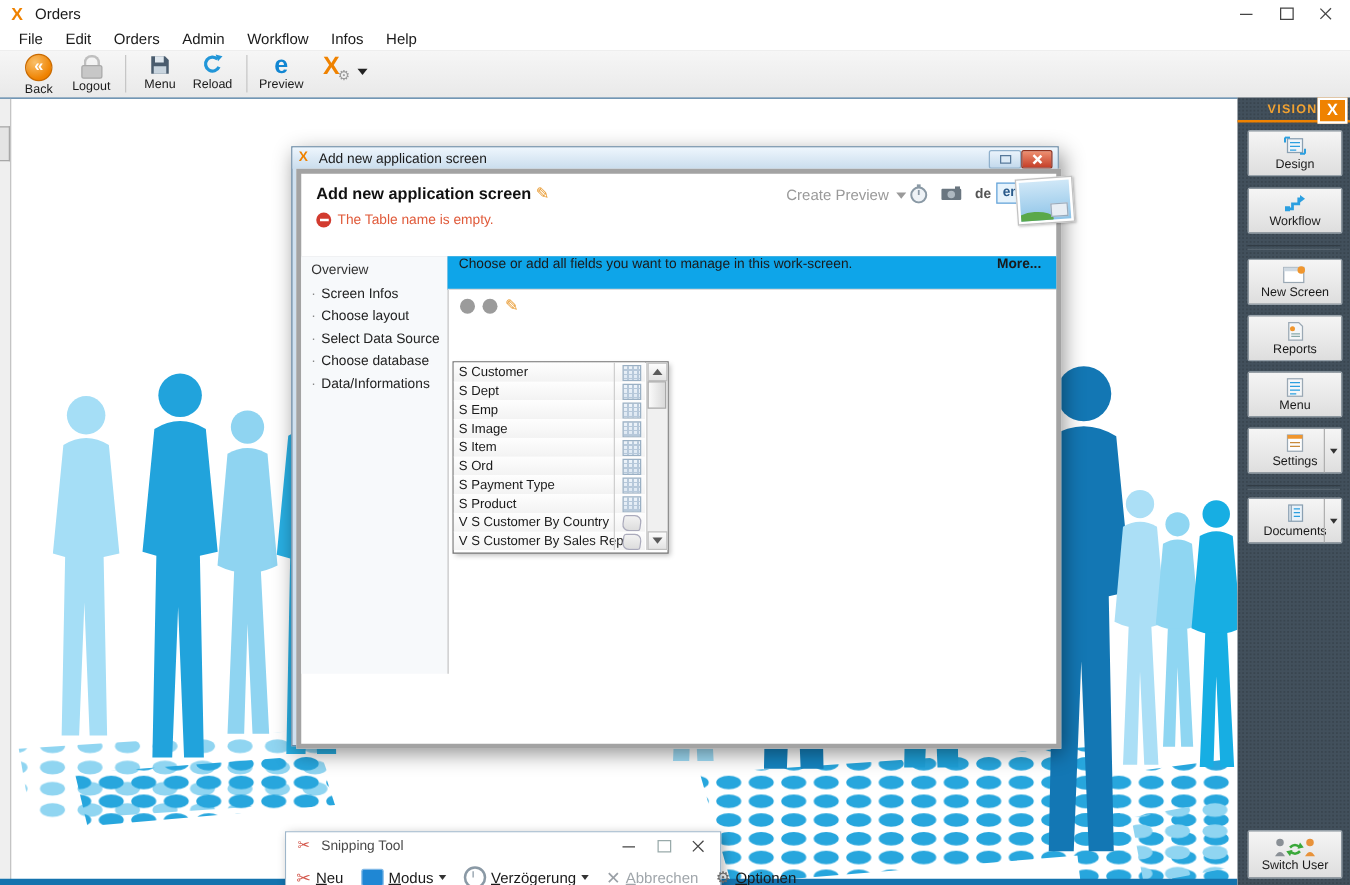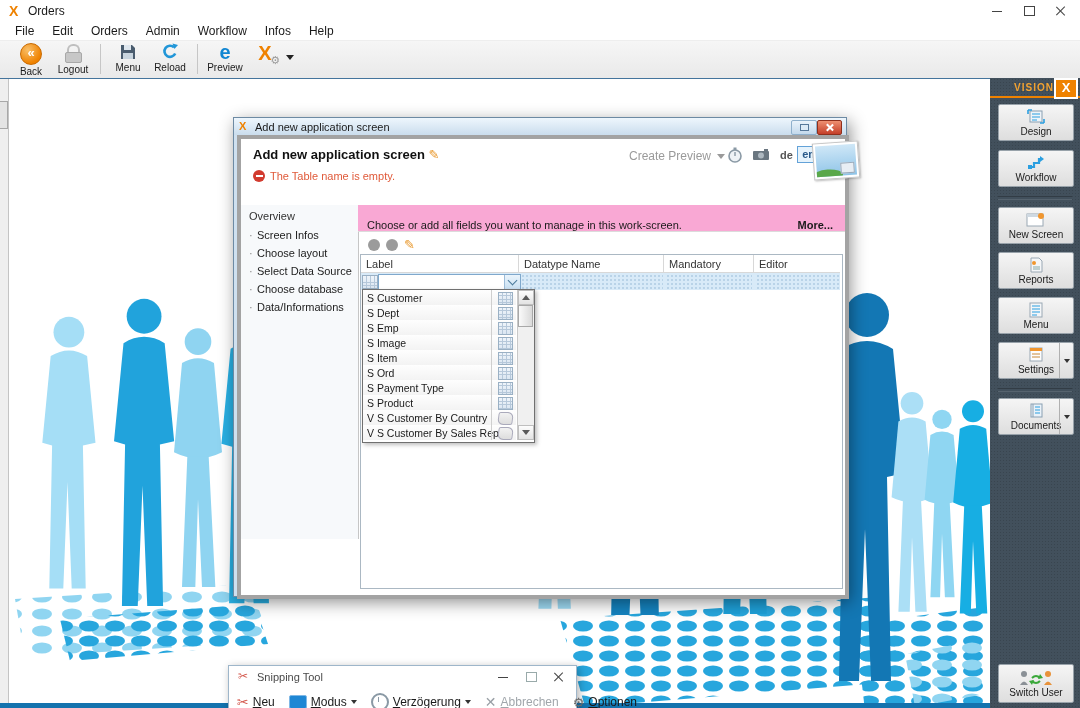--- a/index.html
+++ b/index.html
@@ -86,22 +86,22 @@
   #pvimg .hill{position:absolute;left:-4px;bottom:-5px;width:30px;height:12px;border-radius:50%;background:#5aa84a}
   #pvimg .pic{position:absolute;right:2px;bottom:2px;width:12px;height:9px;background:#e8eef4;border:1px solid #9ab}
   #dlg-hsep{left:0;top:66px;width:604px;height:1px;background:#cdcdcd}
   
   #dlg-nav{left:0;top:66px;width:117px;height:334px;background:#f7f9fb;border-right:1px solid #c6c6c6}
   #dlg-nav .hdr{position:absolute;left:8px;top:5px;font-size:11px;color:#333}
   .navitem{position:absolute;left:16px;font-size:11px;color:#222;white-space:nowrap}
   .navitem::before{content:"·";position:absolute;left:-8px;color:#888}
   .navitem.active{font-weight:normal}
   
-  #instr{left:117px;top:66px;width:487px;height:26px;background:#f9a8d4;border-bottom:1px solid #dcdcdc;
-         display:flex;align-items:flex-end}
+  #instr{left:117px;top:66px;width:487px;height:26px;background:#0ea5e9;border-bottom:1px solid #dcdcdc;
+         display:flex;align-items:flex-start}
   #instr .txt{margin-left:9px;font-size:11px;color:#1a1a1a}
   #instr .more{position:absolute;right:12px;font-weight:bold;font-size:11px;color:#1a1a1a}
   #rowtools{left:127px;top:98px;display:flex;align-items:center;gap:6px}
   .gcirc{width:12px;height:12px;border-radius:50%;background:#9b9b9b}
   
   #grid{left:119px;top:115px;width:481px;height:333px;border:1px solid #abb8c3;background:#fff}
   .ghead{position:absolute;top:0;height:18px;border-right:1px solid #d8d8d8;border-bottom:1px solid #d8d8d8;
          font-size:11px;color:#333;padding:3px 0 0 5px;box-sizing:border-box}
   #gh0{left:0;width:158px}#gh1{left:158px;width:145px}#gh2{left:303px;width:90px}#gh3{left:393px;width:86px;border-right:none}
   #erow{position:absolute;left:0;top:18px;width:479px;height:17px;background:#d8eaf8}
@@ -443,38 +443,20 @@
       <span class="txt">Choose or add all fields you want to manage in this work-screen.</span>
       <span class="more">More...</span>
     </div>
 
     <div class="abs" id="rowtools">
       <span class="gcirc"></span>
       <span class="gcirc"></span>
       <span class="pencil">✎</span>
     </div>
 
-    <div class="abs" id="grid">
-      <div class="ghead" id="gh0">Label</div>
-      <div class="ghead" id="gh1">Datatype Name</div>
-      <div class="ghead" id="gh2">Mandatory</div>
-      <div class="ghead" id="gh3">Editor</div>
-      <div id="erow">
-        <span class="icell grid-ic"></span>
-        <div id="combo">
-          <input style="">
-          <span class="dd">
-              <span class="chev"></span>
-            </span>
-        </div>
-        <div class="dotcell" style="left:160px;width:142px"></div>
-        <div class="dotcell" style="left:305px;width:86px"></div>
-        <div class="dotcell" style="left:395px;width:83px"></div>
-      </div>
-    </div>
 
     <div class="abs" id="ddlist">
       <div class="ddrow" style="top:0">
           <span class="lab">S Customer</span>
           <span class="ico grid-ic"></span>
         </div>
       <div class="ddrow" style="top:15px">
           <span class="lab">S Dept</span>
           <span class="ico grid-ic"></span>
         </div>

